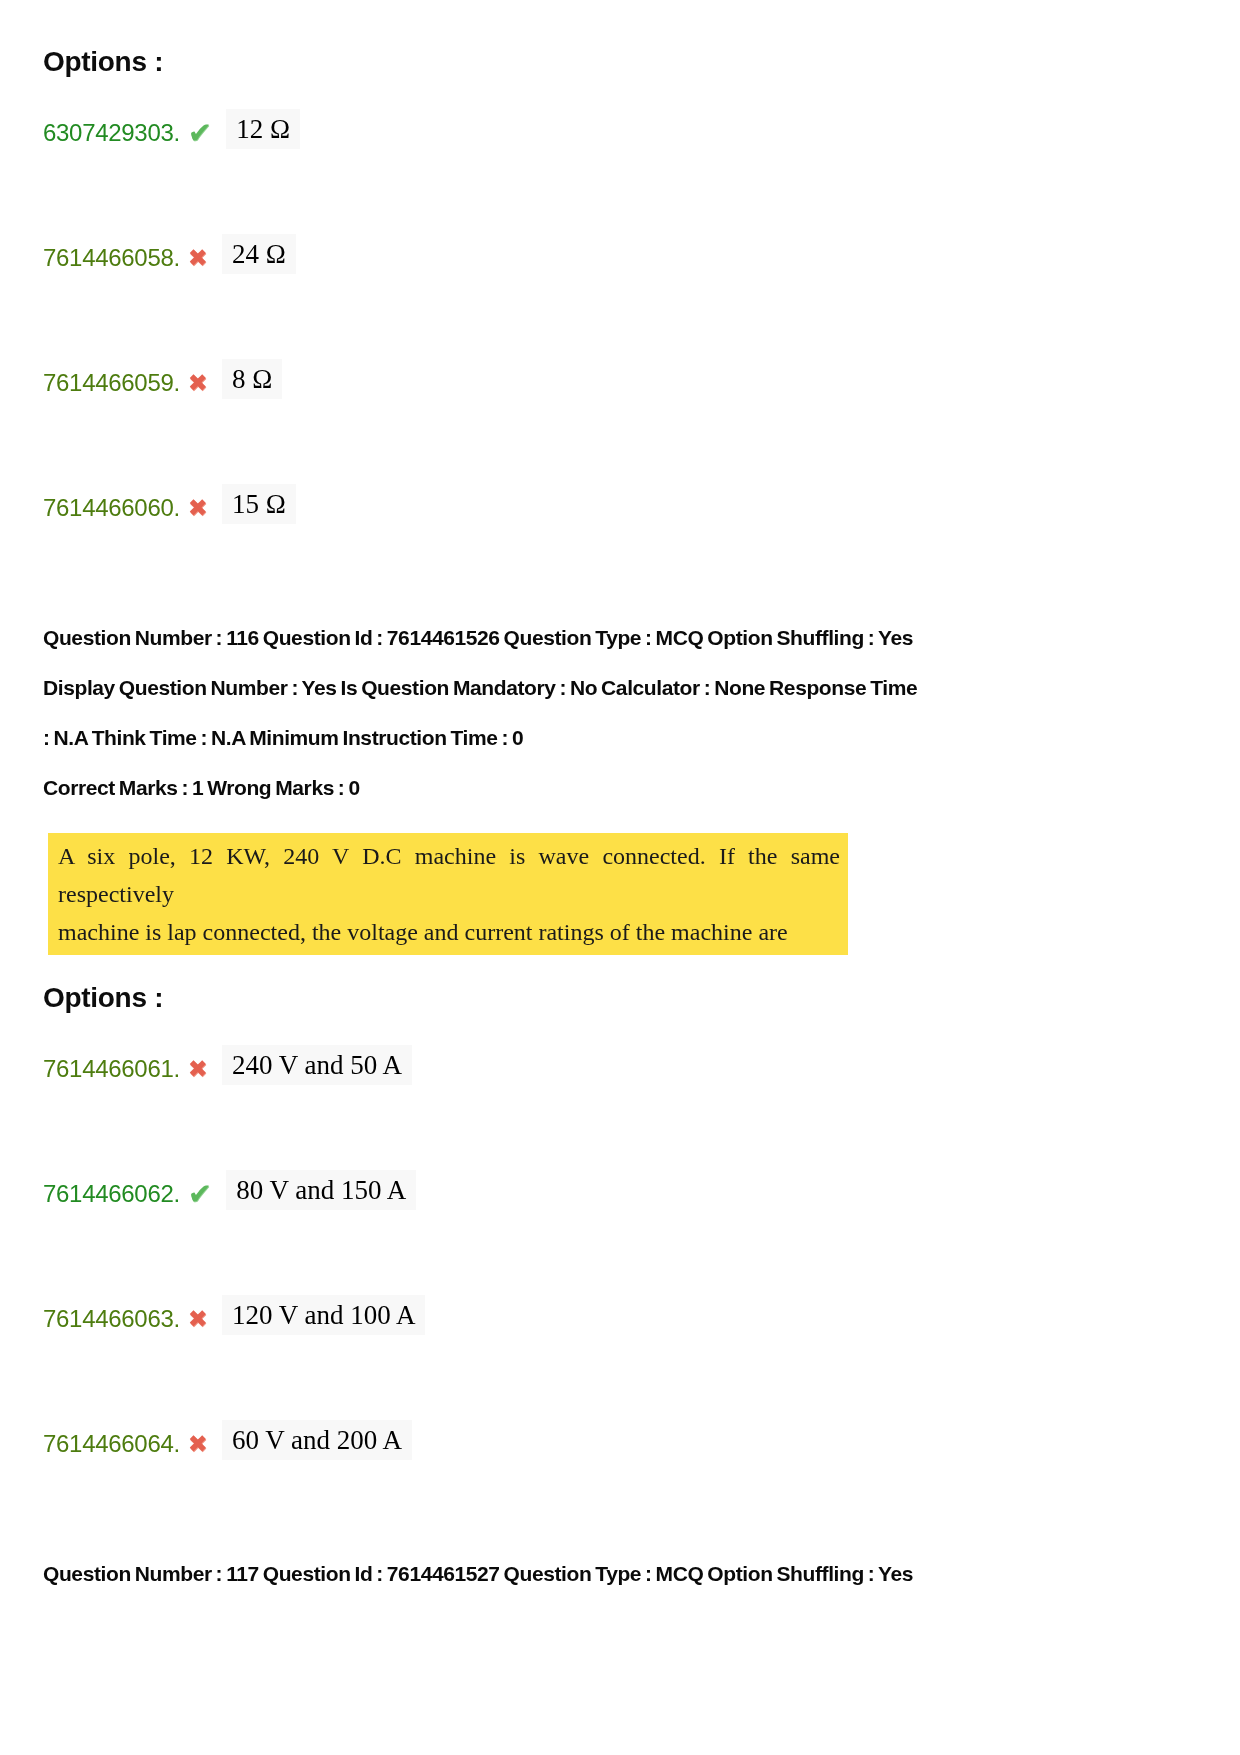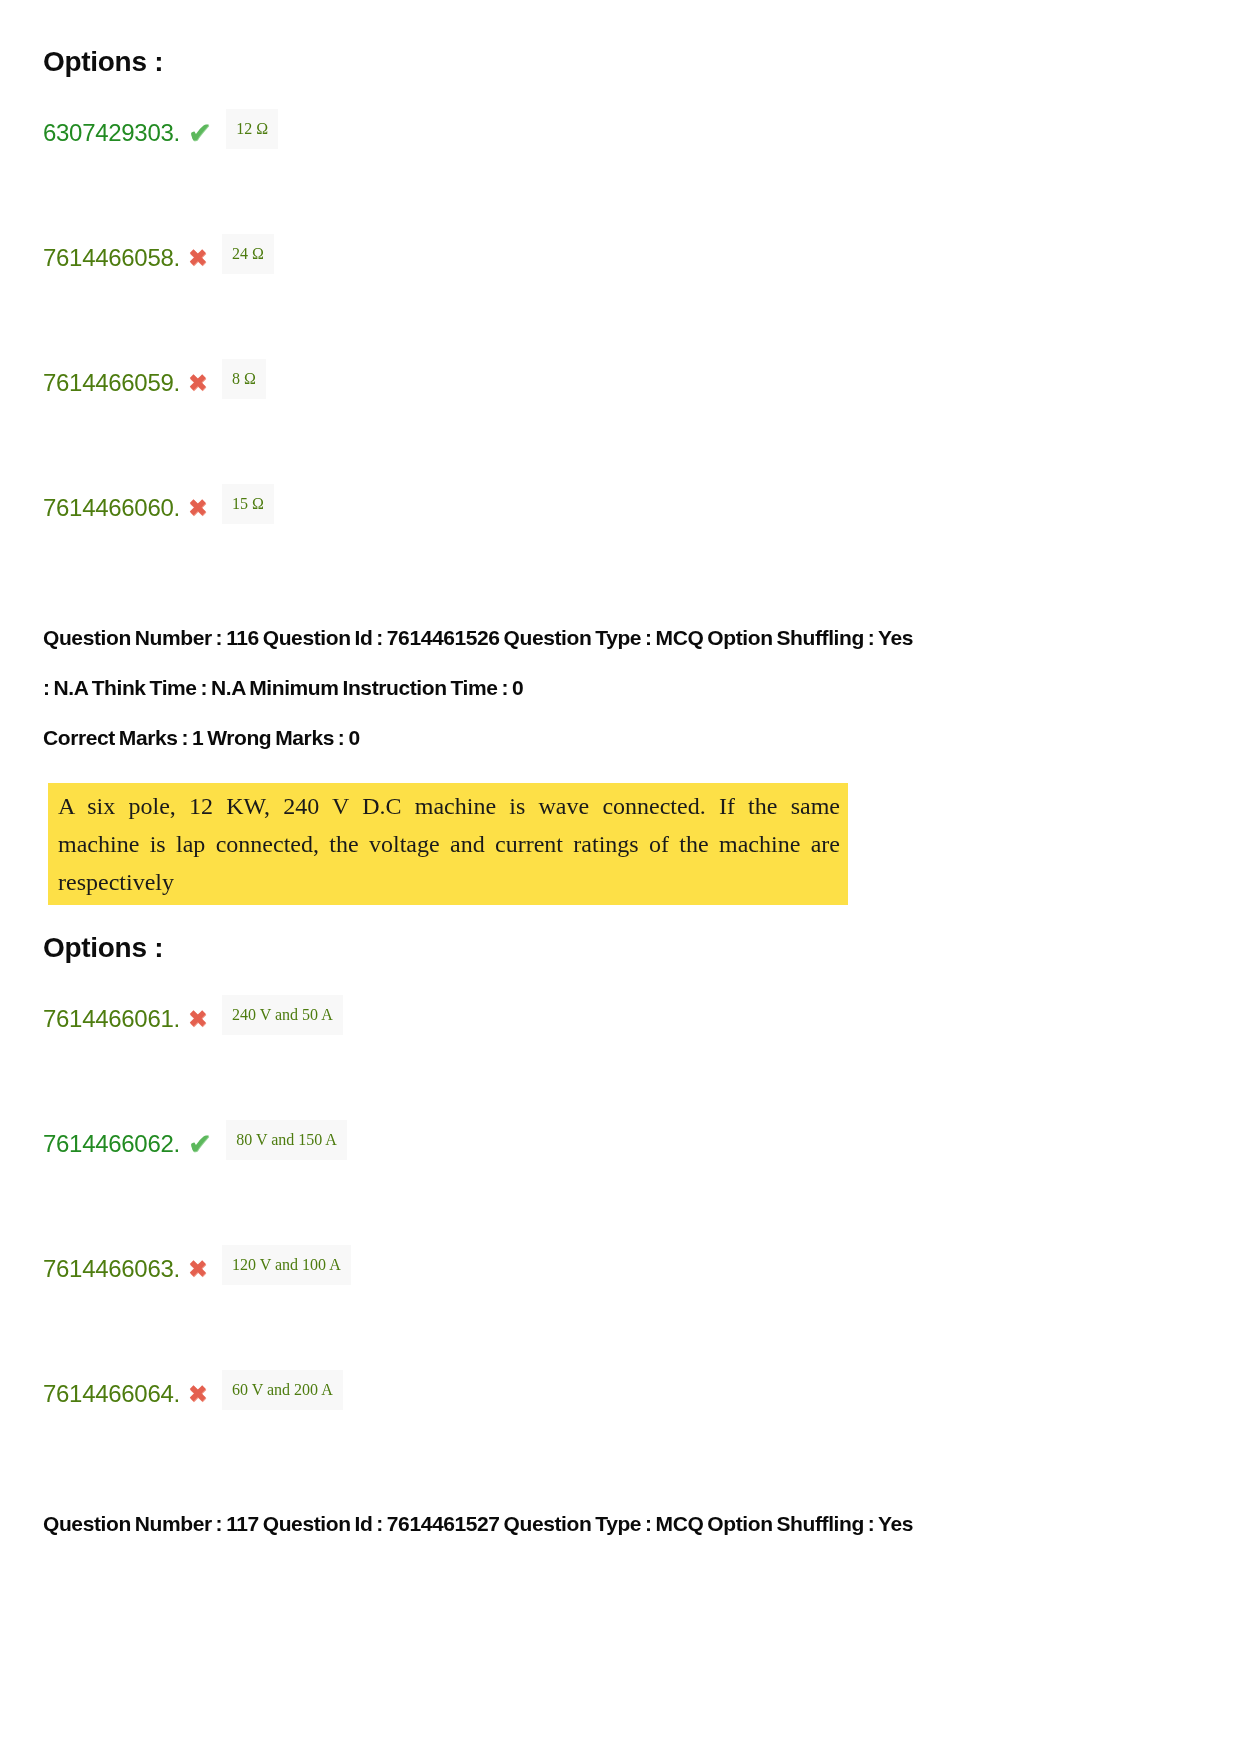--- a/index.html
+++ b/index.html
@@ -54,22 +54,22 @@
   }
   .option-row.wrong .status-icon::before {
     content: "\2716";
     color: #e4604f;
     font-size: 24px;
     text-shadow: 0.5px 0.5px 0 #f0907f;
   }
 
   .opt-value {
     font-family: "Liberation Serif", serif;
-    font-size: 16px;
-    color: #4d7c0f;
+    font-size: 27px;
+    color: #000000;
     background: #f8f8f8;
     line-height: 36px;
     padding: 2px 10px;
     margin-left: 14px;
     margin-top: -4px;
     white-space: nowrap;
   }
 
   
   .meta-block { margin-top: 42px; }
@@ -129,28 +129,29 @@
 </div>
 
 <div class="option-row wrong">
   <span class="opt-id">7614466060.</span>
   <span class="status-icon"></span>
   <span class="opt-value">15 Ω</span>
 </div>
 
 <div class="meta-block">
   <div class="meta-line">Question Number : 116 Question Id : 7614461526 Question Type : MCQ Option Shuffling : Yes</div>
+  <div class="meta-line">Display Question Number : Yes Is Question Mandatory : No Calculator : None Response Time</div>
   <div class="meta-line">: N.A Think Time : N.A Minimum Instruction Time : 0</div>
   <div class="marks-line">Correct Marks : 1 Wrong Marks : 0</div>
 </div>
 
 <div class="question-block">
   <div class="qline">A six pole, 12 KW, 240 V D.C machine is wave connected. If the same</div>
+  <div class="qline">respectively</div>
   <div class="qline">machine is lap connected, the voltage and current ratings of the machine are</div>
-  <div class="qline">respectively</div>
 </div>
 
 <div class="options-label second-options-label">Options :</div>
 
 <div class="option-row wrong">
   <span class="opt-id">7614466061.</span>
   <span class="status-icon"></span>
   <span class="opt-value">240 V and 50 A</span>
 </div>
 

